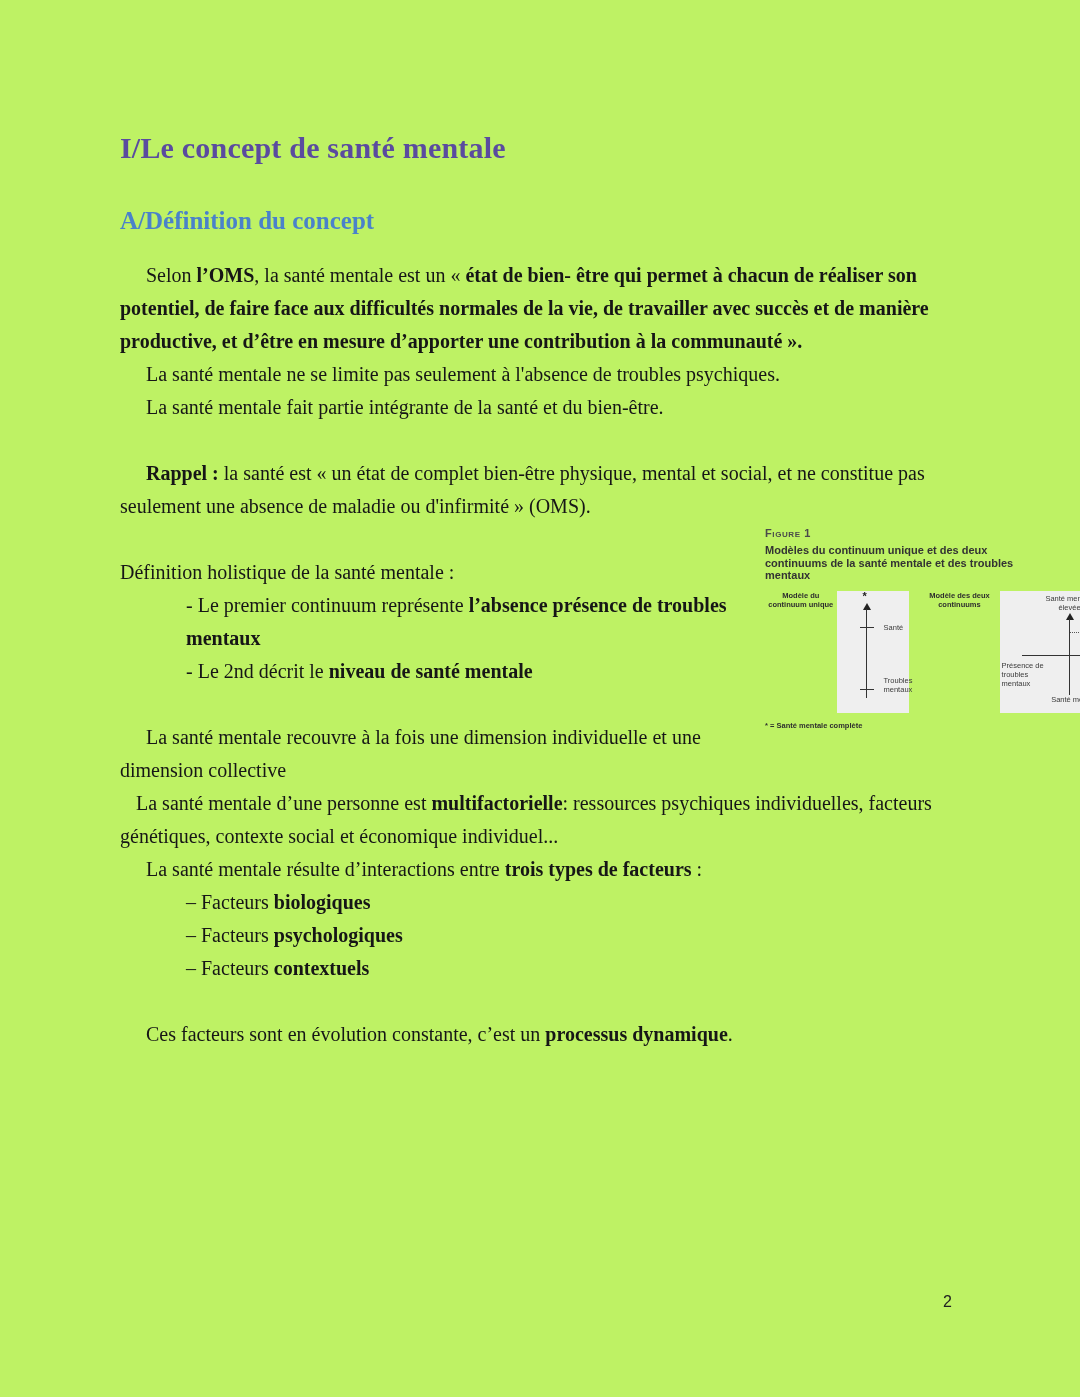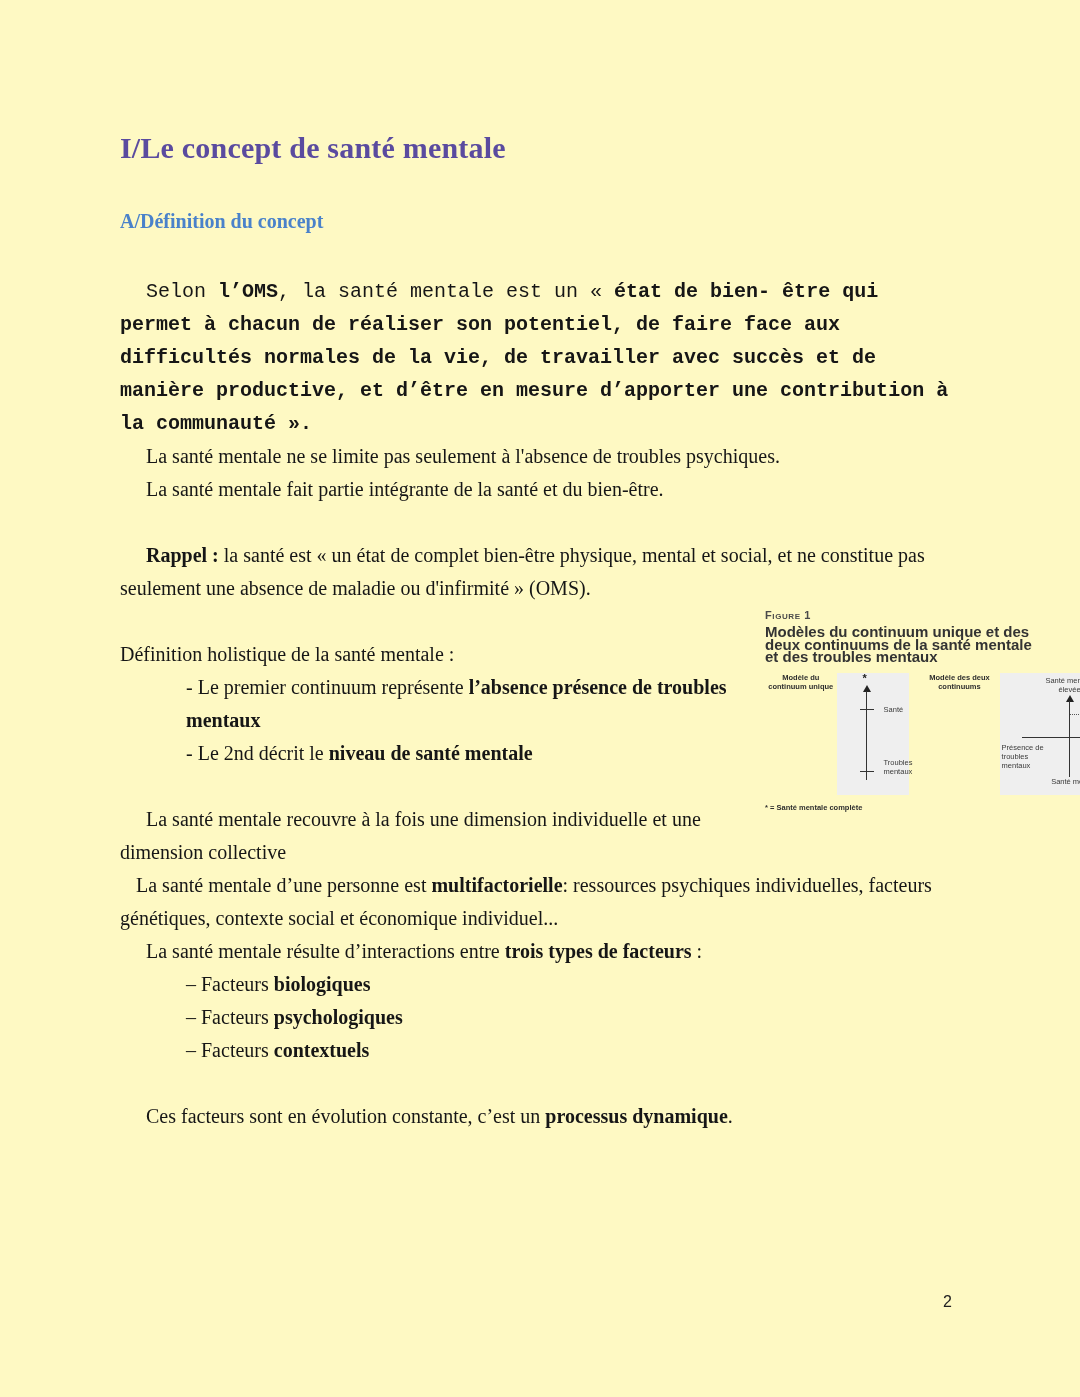--- a/index.html
+++ b/index.html
@@ -7,61 +7,61 @@
     --h2-color:#4a82ca;
     --ink:#161616;
     --fig-ink:#3a3a3a;
     --panel-bg:#efefef;
   }
   *{box-sizing:border-box;margin:0;padding:0;}
   html,body{background:#ffffff;}
   .page{
     position:relative;
     width:1080px;height:1397px;
-    background:#fef9c3;
+    background:#bef264;
     overflow:hidden;
     font-family:"Liberation Serif", serif;
     color:var(--ink);
   }
   .content{
     position:absolute;
     left:120px;right:125px;top:128px;
   }
   h1.title{
     font-size:30px;font-weight:700;color:var(--h1-color);
     line-height:40px;letter-spacing:.2px;
   }
   h2.subtitle{
-    font-size:20px;font-weight:700;color:var(--h2-color);
+    font-size:25px;font-weight:700;color:var(--h2-color);
     line-height:30px;margin-top:38px;
   }
   p.body{
     font-size:20px;line-height:33px;color:var(--ink);
   }
-  p.first{margin-top:39px;font-family:Liberation Mono, monospace;}
+  p.first{margin-top:23px;}
   p.indent{text-indent:26px;}
   p.indent-sm{text-indent:16px;}
   p.gap{margin-top:33px;}
   p.list{margin-left:66px;}
   b{font-weight:700;}
 
   
   .figure{
     float:right;
     width:270px;
     margin:4px -80px 10px 16px;
     font-family:"Liberation Sans", sans-serif;
     color:var(--fig-ink);
   }
   .fig-label{
     font-size:11px;font-variant:small-caps;letter-spacing:.6px;
     color:#4a4a4a;font-weight:600;line-height:13px;
   }
   .fig-caption{
-    font-size:15px;font-weight:700;color:#333;
+    font-size:11px;font-weight:700;color:#333;
     line-height:12.5px;margin-top:4px;
   }
   .panels{display:flex;gap:10px;margin-top:9px;align-items:flex-start;}
   .panel-col{display:flex;flex-direction:row;}
   .panel-title{
     font-size:7.5px;font-weight:700;color:#2e2e2e;
     text-align:center;margin-bottom:5px;line-height:9px;
   }
   .panel{
     position:relative;background:var(--panel-bg);height:122px;

